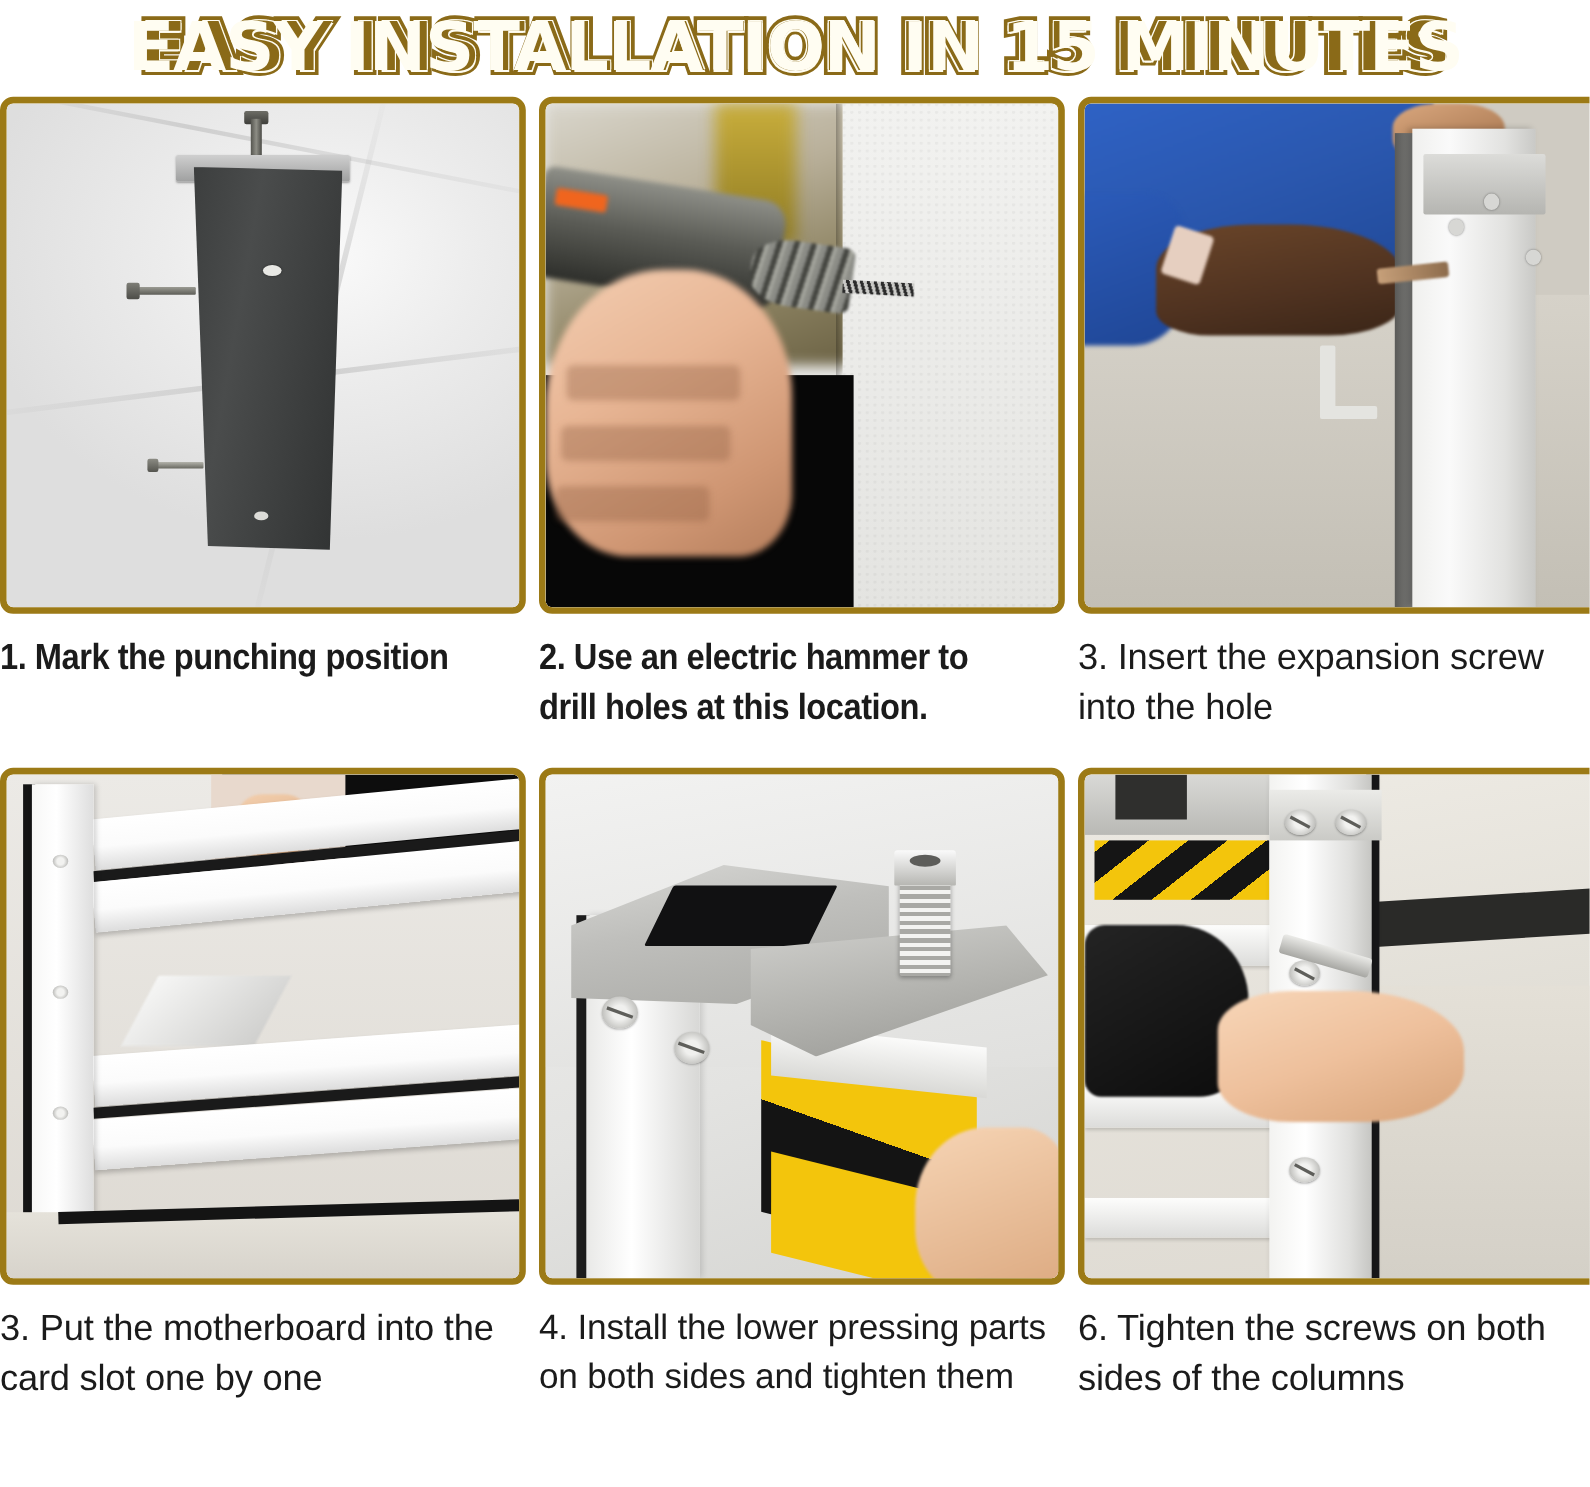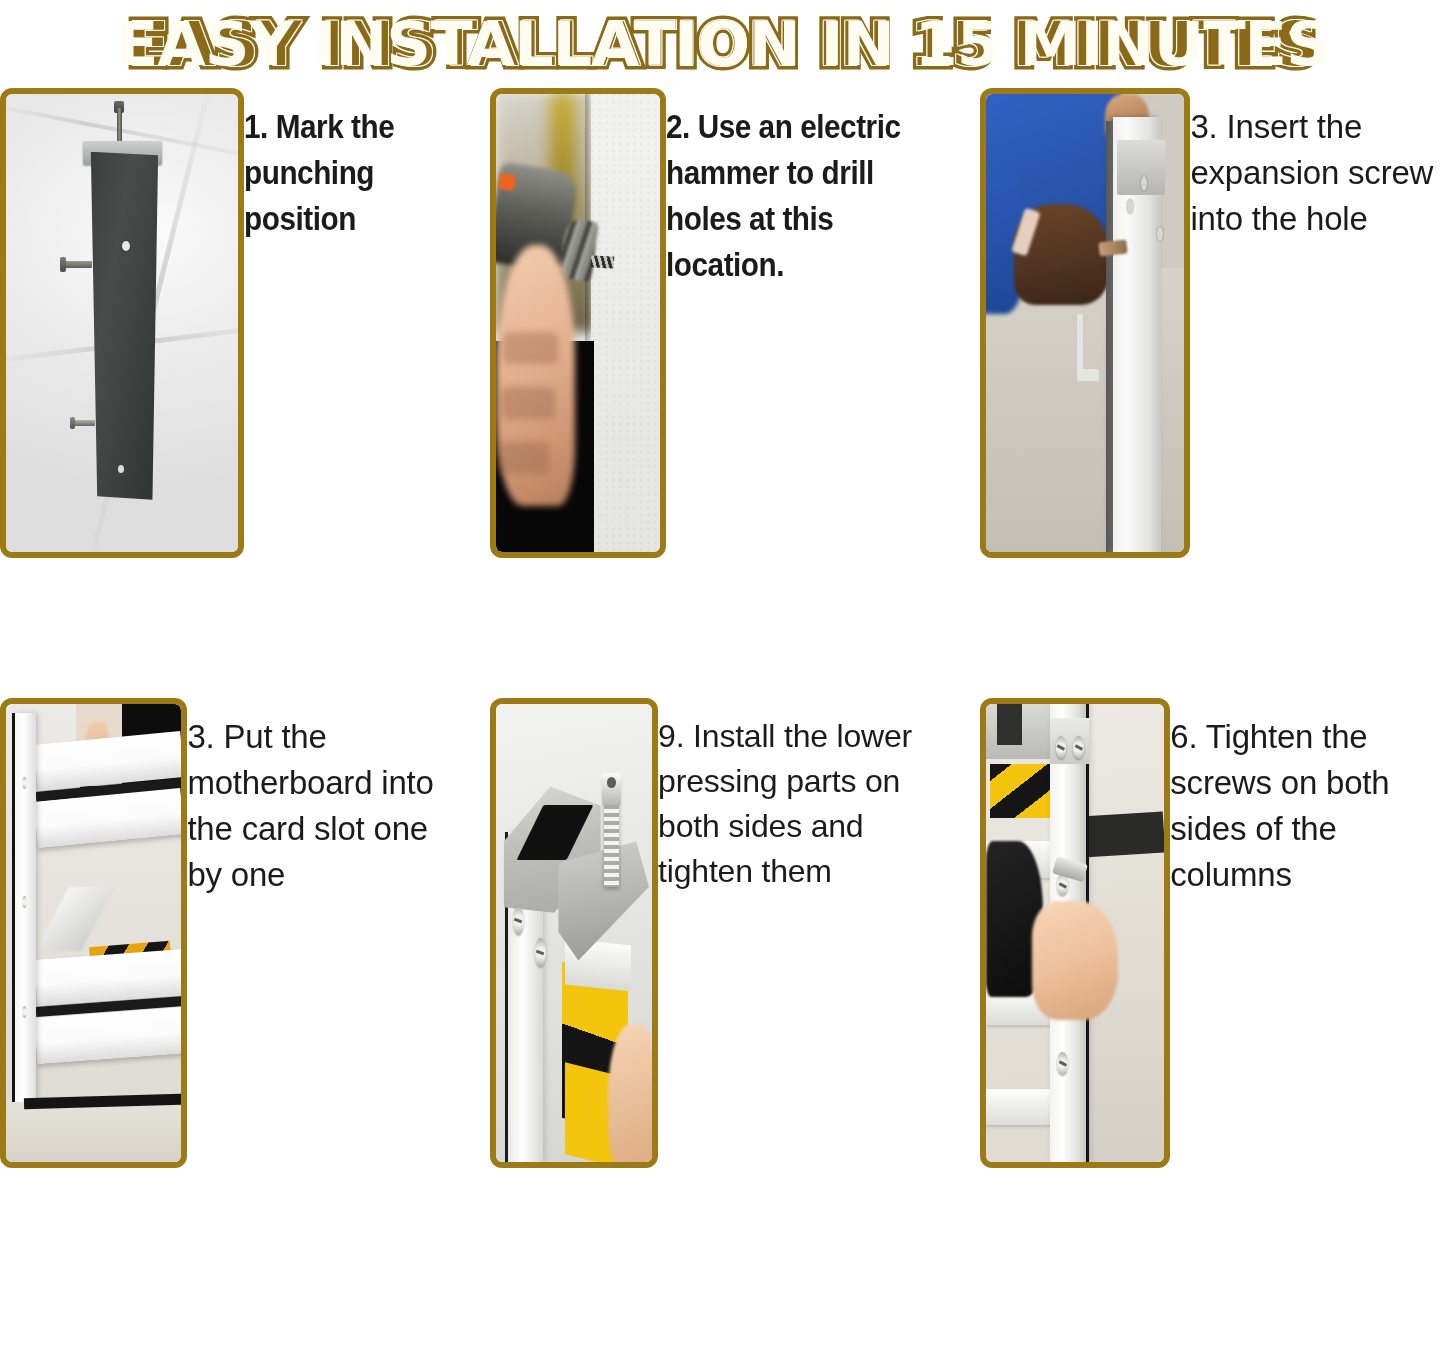--- a/index.html
+++ b/index.html
@@ -73,22 +73,21 @@
     width: 1445px;
     gap: 12px;
     padding: 0 0 0 0;
   }
   .row-1 { height: 610px; }
   .row-2 { height: 612px; }
 
   .cell {
     width: 478px;
     display: flex;
-    flex-direction: row;
-    justify-content: center;
+    flex-direction: column;
   }
 
   
   .frame {
     width: 478px;
     height: 470px;
     border: 6px solid #9c7a16;
     border-radius: 12px;
     background: #ffffff;
     overflow: hidden;
@@ -455,21 +454,21 @@
           <div class="cap5"></div>
           <div class="slot5"></div>
           <div class="plate5"></div>
           <div class="bolt5"></div>
           <div class="bolt5head"></div>
           <div class="bolt5hole"></div>
           <div class="scr5" style="left:11%;top:44%;"></div>
           <div class="scr5" style="left:25%;top:51%;"></div>
         </div>
       </div>
-      <div class="caption cap-reg cap-5">9. Install the lower pressing parts on both sides and tighten them</div>
+      <div class="caption cap-reg cap-5">4. Install the lower pressing parts on both sides and tighten them</div>
     </div>
 
     <div class="cell">
       <div class="frame">
         <div class="photo p6">
           <div class="wall6"></div>
           <div class="base6"></div>
           <div class="floor6"></div>
           <div class="topstuff"></div>
           <div class="topdark"></div>

